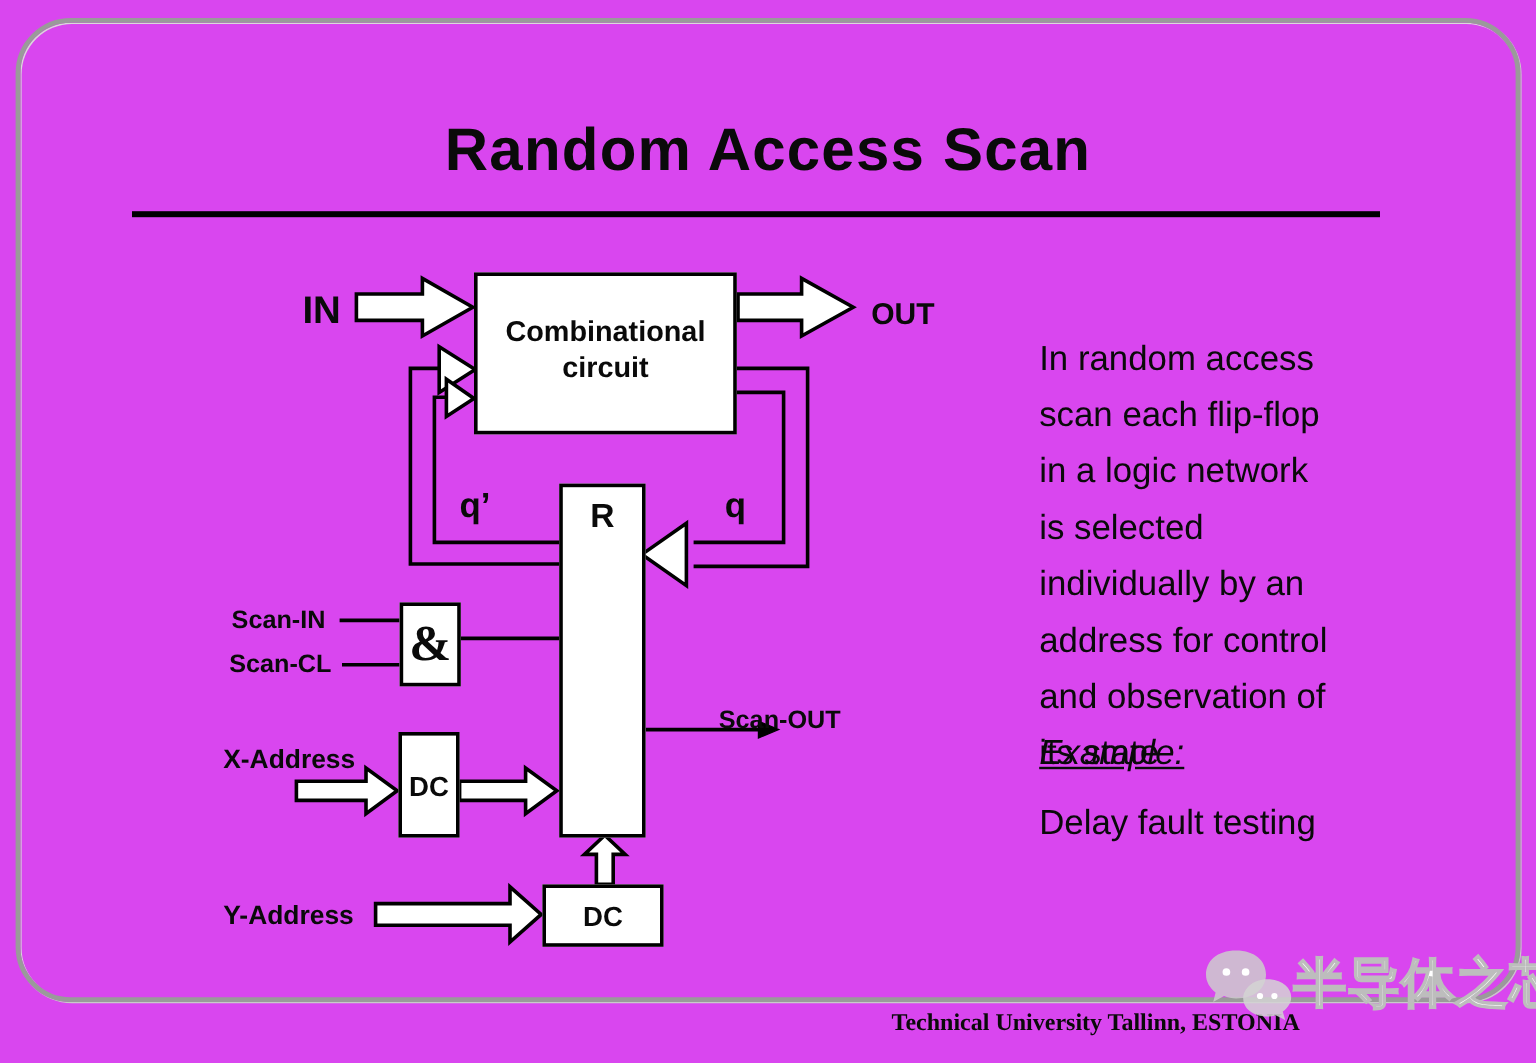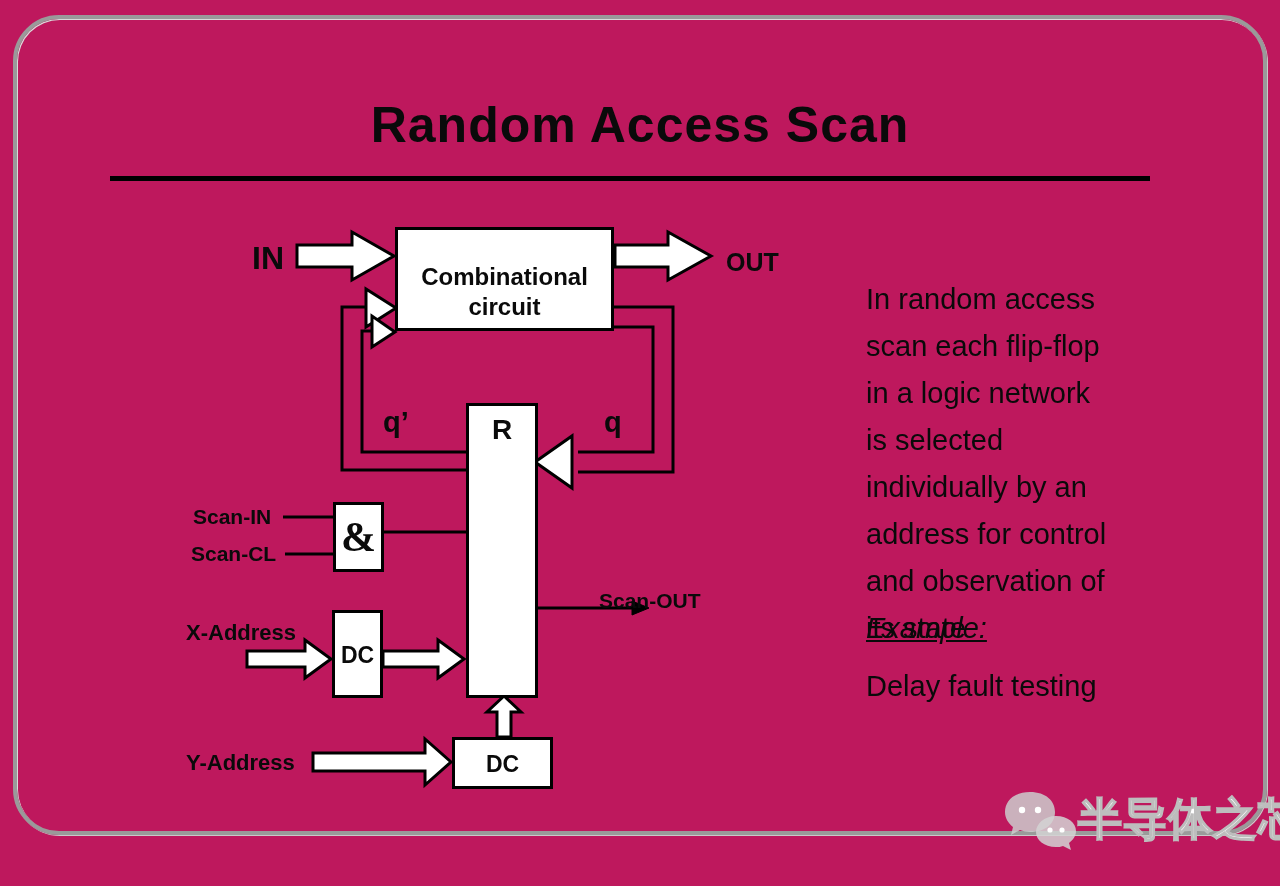--- a/index.html
+++ b/index.html
@@ -1,27 +1,27 @@
 <!DOCTYPE html>
 <html><head>
 <meta charset="utf-8">
 <style>
   html,body{margin:0;padding:0;background:#fff;}
-  #slide{position:relative;width:1280px;height:886px;background:#be185d;overflow:hidden;
+  #slide{position:relative;width:1280px;height:886px;background:#d946ef;overflow:hidden;
          font-family:"Liberation Sans",sans-serif;color:#0a0a0a;}
   .abs{position:absolute;}
   
   #frame{left:13px;top:15px;width:1246px;height:812px;border:4px solid #9a9a9a;
          border-radius:46px;box-shadow:inset 1px 1px 0 #d9d9d9, 1px 1px 0 #c9c9c9;}
   
   #title{left:0;top:96px;width:1280px;text-align:center;font-size:50px;font-weight:bold;letter-spacing:1px;}
   #title-rule{left:110px;top:176px;width:1040px;height:5px;background:#000;}
   
   .dbox{border:3px solid #000;background:#fff;box-sizing:border-box;text-align:center;font-weight:bold;}
-  #box-comb{left:395px;top:227px;width:219px;height:104px;font-size:24px;line-height:30px;padding-top:32px;}
+  #box-comb{left:395px;top:227px;width:219px;height:135px;font-size:24px;line-height:30px;padding-top:32px;}
   #box-reg{left:466px;top:403px;width:72px;height:295px;font-size:28px;padding-top:8px;}
   #box-and{left:333px;top:502px;width:51px;height:70px;font-family:"Liberation Serif",serif;
            font-size:42px;line-height:64px;}
   #box-xdc{left:332px;top:610px;width:51px;height:88px;font-size:23px;line-height:84px;}
   #box-ydc{left:452px;top:737px;width:101px;height:52px;font-size:23px;line-height:48px;}
   
   .dlab{font-weight:bold;white-space:nowrap;}
   #lab-in{left:252px;top:240px;font-size:32px;}
   #lab-out{left:726px;top:248px;font-size:25px;}
   #lab-qp{left:383px;top:406px;font-size:29px;}
@@ -106,20 +106,21 @@
 scan each flip-flop
 in a logic network
 is selected
 individually by an
 address for control
 and observation of
 its state</div>
   <div id="example" class="abs">Example:</div>
   <div id="delay" class="abs">Delay fault testing</div>
 
+  <div id="footer" class="abs">Technical University Tallinn, ESTONIA</div>
 
   <div id="wm" class="abs">
     <svg width="80" height="70" viewBox="0 0 80 70" style="position:absolute;left:0;top:0">
       <path d="M30 4 C14 4 5 13 5 24 c0 6 3 11 8 15 l-2 8 9 -5 c3 1 7 2 10 2 c16 0 25 -9 25 -20 S46 4 30 4 Z" fill="#cccccc" opacity="0.85"></path>
       <circle cx="22" cy="22" r="3.2" fill="#fff"></circle>
       <circle cx="38" cy="22" r="3.2" fill="#fff"></circle>
       <path d="M56 28 c12 0 20 7 20 15 c0 5 -3 9 -7 12 l2 7 -8 -4 c-2 1 -5 1 -7 1 c-12 0 -20 -7 -20 -15 s8 -16 20 -16 Z" fill="#d4d4d4" opacity="0.85"></path>
       <circle cx="50" cy="42" r="2.6" fill="#fff"></circle>
       <circle cx="62" cy="42" r="2.6" fill="#fff"></circle>
     </svg>

